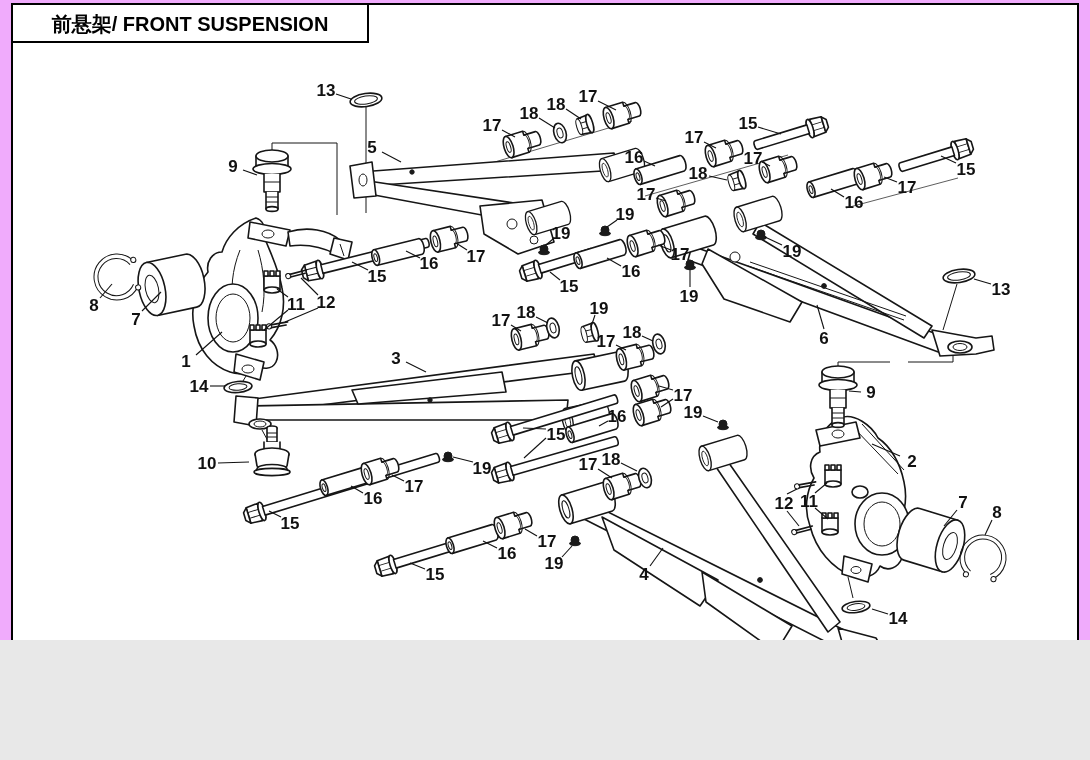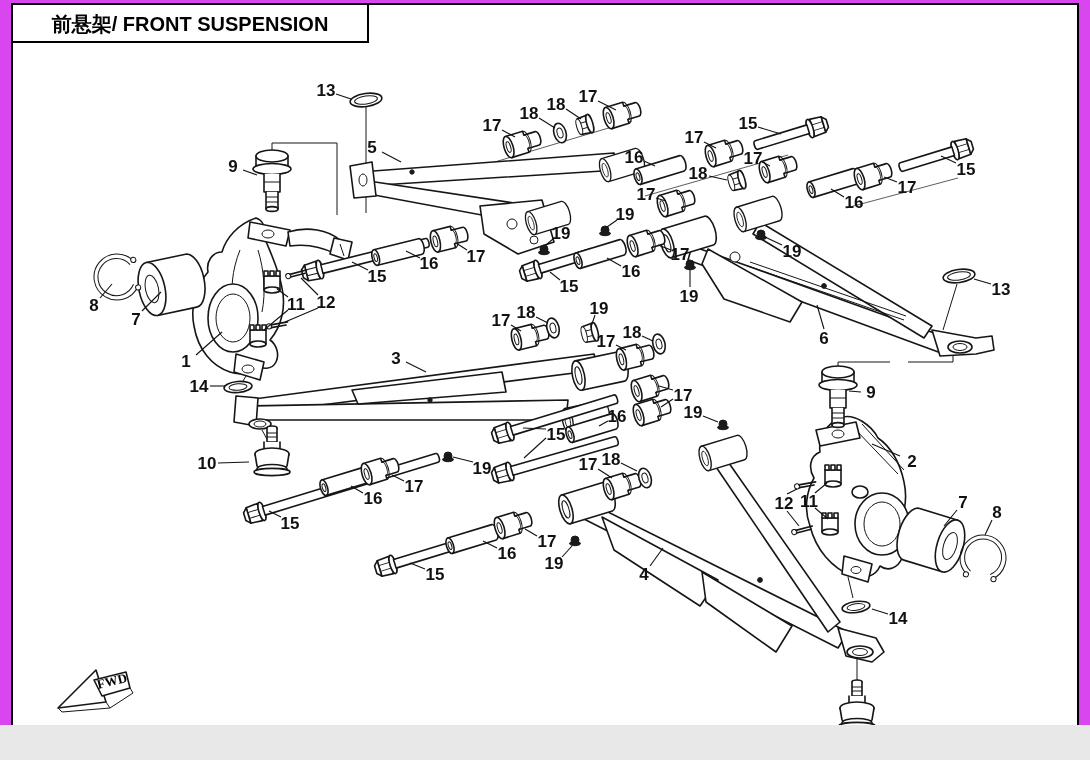--- a/index.html
+++ b/index.html
@@ -1,16 +1,16 @@
 <!DOCTYPE html>
 <html><head>
 <meta charset="utf-8">
 <style>
   html,body{margin:0;padding:0;background:#e8e8e8;}
-  #stage{position:relative;width:1090px;height:725px;background:#d946ef;overflow:hidden;
+  #stage{position:relative;width:1090px;height:640px;background:#f0abfc;overflow:hidden;
          font-family:"Liberation Sans",sans-serif;}
   svg{display:block}
   .part{stroke:#161616;stroke-width:1.6;fill:#fff;stroke-linejoin:round;stroke-linecap:round;}
   .partthin{stroke:#161616;stroke-width:1;fill:#fff;stroke-linejoin:round;}
   .dark{fill:#1a1a1a;stroke:#1a1a1a;stroke-width:1;}
   .thin{stroke:#161616;stroke-width:1;fill:none;}
   .hair{stroke:#333;stroke-width:.8;fill:none;}
   .lead{stroke:#111;stroke-width:1.1;}
   .callout{font:bold 17px "Liberation Sans",sans-serif;fill:#111;text-anchor:middle;dominant-baseline:central;}
   .title-text{font:bold 20px "Liberation Sans",sans-serif;fill:#000;text-anchor:middle;dominant-baseline:central;}

